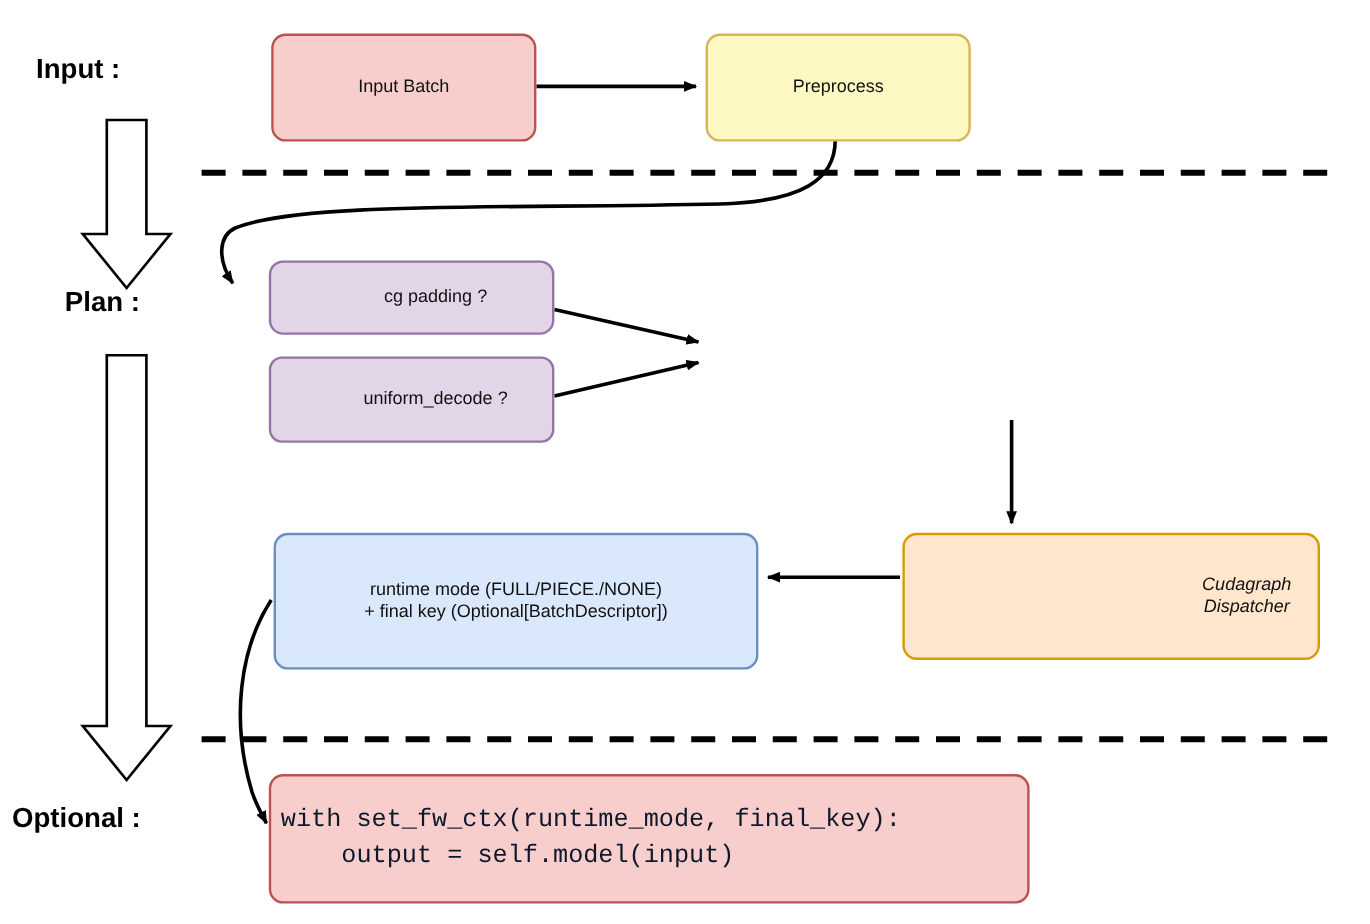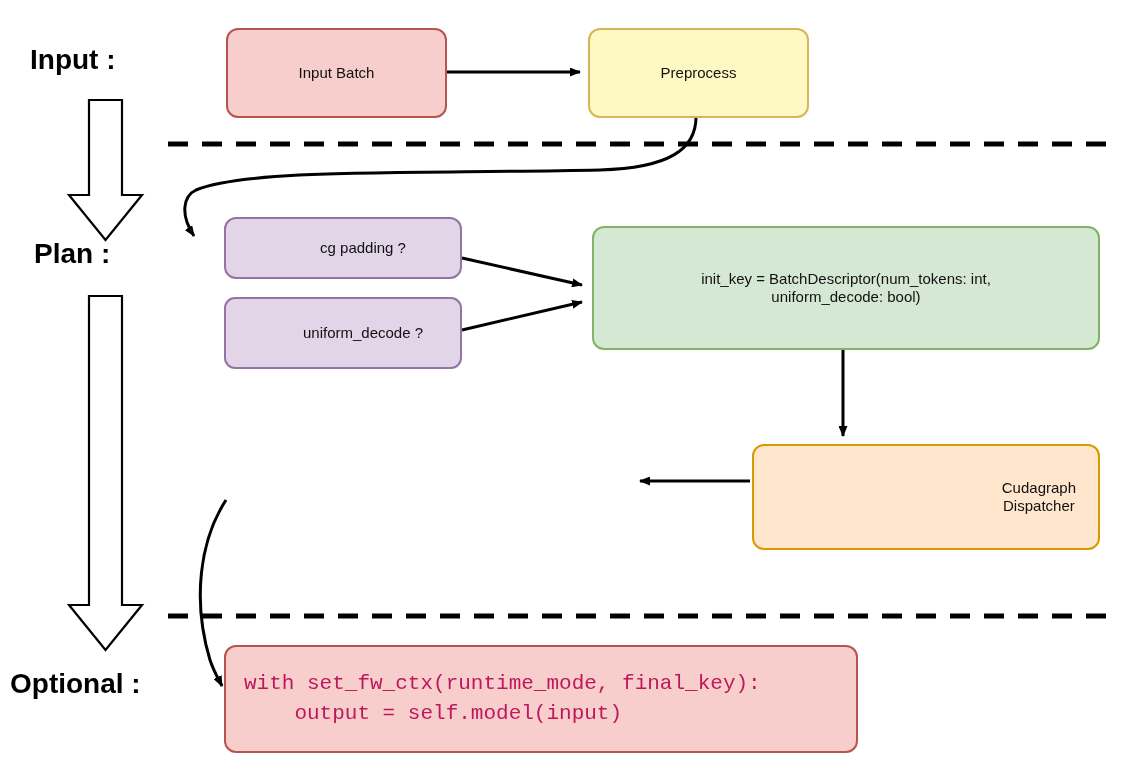--- a/index.html
+++ b/index.html
@@ -21,21 +21,21 @@
     position: absolute;
     left: 0;
     top: 0;
     width: 1142px;
     height: 770px;
     pointer-events: none;
   }
   .stage-label {
     position: absolute;
     font-weight: bold;
-    font-size: 28px;
+    font-size: 23px;
     color: #000000;
     white-space: nowrap;
     letter-spacing: 0px;
   }
   .node {
     position: absolute;
     box-sizing: border-box;
     display: flex;
     align-items: center;
     justify-content: center;
@@ -77,23 +77,23 @@
     background: #fad7b5;
     border-color: #d79b00;
   }
   .node-code {
     background: #f8cecc;
     border-color: #b85450;
     font-family: "Liberation Mono", "DejaVu Sans Mono", monospace;
     font-size: 21px;
     justify-content: flex-start;
     text-align: left;
-    padding-left: 18px;
+    padding-left: 8px;
     line-height: 1.45;
-    color: #be185d;
+    color: #0f172a;
     white-space: pre;
   }
 </style>
 </head>
 <body>
 
 <div id="canvas">
 
   <svg class="edges" viewBox="0 0 1142 770">
     <defs>
@@ -123,35 +123,35 @@
     <path d="M462,330 L582,302" fill="none" stroke="#000000" stroke-width="3" marker-end="url(#ah)"></path>
 
     <path d="M843,350 L843,436" fill="none" stroke="#000000" stroke-width="3" marker-end="url(#ah)"></path>
 
     <path d="M750,481 L640,481" fill="none" stroke="#000000" stroke-width="3" marker-end="url(#ah)"></path>
 
     <path d="M226,500 C200,540 192,600 210,660 C214,672 219,680 222,686" fill="none" stroke="#000000" stroke-width="3" marker-end="url(#ah)"></path>
   </svg>
 
   <div class="stage-label" style="left:30px; top:44px;">Input :</div>
-  <div class="stage-label" style="left:34px; top:238px;">Plan :</div>
+  <div class="stage-label" style="left:54px; top:238px;">Plan :</div>
   <div class="stage-label" style="left:10px; top:668px;">Optional :</div>
 
   <div class="node node-pink" style="left:226px; top:28px; width:221px; height:90px;">Input Batch</div>
 
   <div class="node node-yellow" style="left:588px; top:28px; width:221px; height:90px;">Preprocess</div>
 
   <div class="node node-purple" style="left:224px; top:217px; width:238px; height:62px;">cg padding ?</div>
 
   <div class="node node-purple" style="left:224px; top:297px; width:238px; height:72px;border-radius:11px;">uniform_decode ?</div>
 
-  <div class="node node-green" style="left:592px; top:226px; width:508px; height:124px;">init_key = BatchDescriptor(num_tokens: int,
-uniform_decode: bool)</div>
 
-  <div class="node node-orange-outer" style="left:752px; top:444px; width:348px; height:106px; justify-content:flex-end; padding-right:22px;">Cudagraph
+  <div class="node node-orange-outer" style="left:752px; top:444px; width:348px; height:106px; justify-content:flex-end; padding-right:22px;font-style:italic;">Cudagraph
 Dispatcher</div>
 
 
+  <div class="node node-blue" style="left:228px; top:444px; width:404px; height:114px;">runtime mode (FULL/PIECE./NONE)
++ final key (Optional[BatchDescriptor])</div>
 
   <div class="node node-code" style="left:224px; top:645px; width:634px; height:108px;">with set_fw_ctx(runtime_mode, final_key):
     output = self.model(input)</div>
 
 </div>
 
 </body></html>

